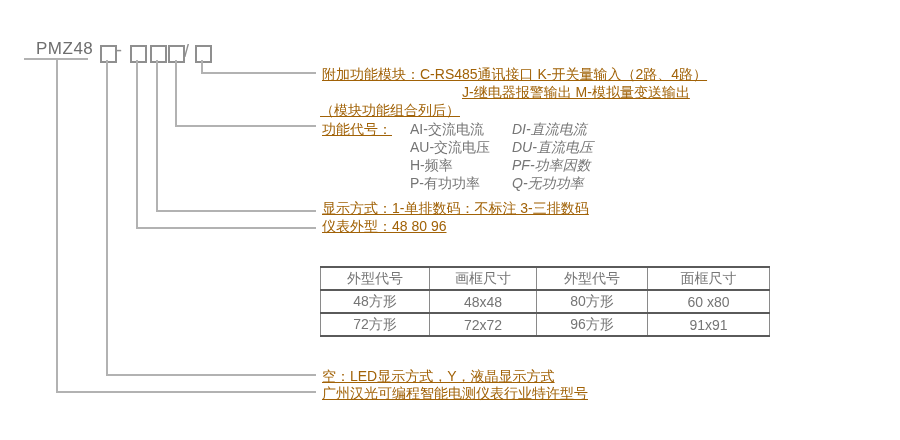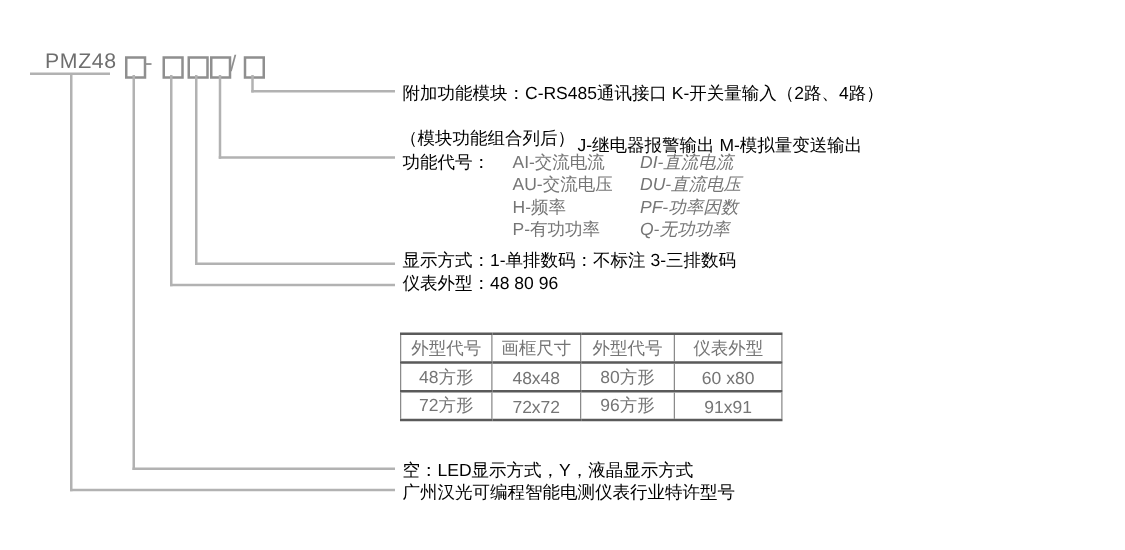--- a/index.html
+++ b/index.html
@@ -8,22 +8,23 @@
     width:884px;height:440px;
     background:#ffffff;
     font-family:"Liberation Sans","DejaVu Sans",sans-serif;
     color:#757575;
     overflow:hidden;
   }
   .txt{
     position:absolute;
     font-size:14px;
     line-height:18px;
-    color:#000000;
+    color:#a16207;
     white-space:nowrap;
+    text-decoration:underline;
   }
   .model-prefix{
     position:absolute;
     left:36px;top:39px;
     font-size:17px;
     color:#6e6e6e;
     letter-spacing:0.5px;
   }
   .code-box{
     position:absolute;
@@ -47,21 +48,21 @@
     left:320px;top:266px;
     border-collapse:collapse;
     font-size:14px;
     color:#757575;
     table-layout:fixed;
   }
   .size-table td,.size-table th{
     font-weight:normal;
     text-align:center;
     height:21px;
-    padding:0 6px;
+    padding:0 24px;
     border-top:2px solid #5a5a5a;
     border-bottom:2px solid #5a5a5a;
     border-left:1px solid #8a8a8a;
     border-right:1px solid #8a8a8a;
     white-space:nowrap;
   }
 </style>
 </head>
 <body>
 
@@ -90,21 +91,21 @@
   <div class="vline" style="left:156px;top:60px;height:152px;"></div>
   <div class="hline" style="left:156px;top:210px;width:160px;"></div>
 
   <div class="vline" style="left:175px;top:60px;height:67px;"></div>
   <div class="hline" style="left:175px;top:125px;width:141px;"></div>
 
   <div class="vline" style="left:201px;top:60px;height:14px;"></div>
   <div class="hline" style="left:201px;top:72px;width:115px;"></div>
 
   <div class="txt" style="left:322px;top:65px;">附加功能模块：C-RS485通讯接口 K-开关量输入（2路、4路）</div>
-  <div class="txt" style="left:462px;top:83px;margin-top:24px;">J-继电器报警输出 M-模拟量变送输出</div>
+  <div class="txt" style="left:462px;top:83px;">J-继电器报警输出 M-模拟量变送输出</div>
   <div class="txt" style="left:320px;top:101px;">（模块功能组合列后）</div>
 
   <div class="txt" style="left:322px;top:120px;">功能代号：</div>
   <div class="func-col" style="left:398px;top:120px;">
     <div>AI-交流电流</div>
     <div>AU-交流电压</div>
     <div>H-频率</div>
     <div>P-有功功率</div>
   </div>
   <div class="func-col" style="left:500px;top:120px;font-style:italic;">
@@ -116,21 +117,21 @@
 
   <div class="txt" style="left:322px;top:199px;">显示方式：1-单排数码：不标注 3-三排数码</div>
   <div class="txt" style="left:322px;top:217px;text-align:right;">仪表外型：48 80 96</div>
 
   <table class="size-table">
     <tbody>
         <tr>
       <th style="width:60px;">外型代号</th>
       <th style="width:58px;">画框尺寸</th>
       <th style="width:62px;">外型代号</th>
-      <th style="width:73px;">仪表外型</th>
+      <th style="width:73px;">面框尺寸</th>
     </tr>
     <tr>
       <td>48方形</td>
       <td>48x48</td>
       <td>80方形</td>
       <td>60 x80</td>
     </tr>
     <tr>
       <td>72方形</td>
       <td>72x72</td>

